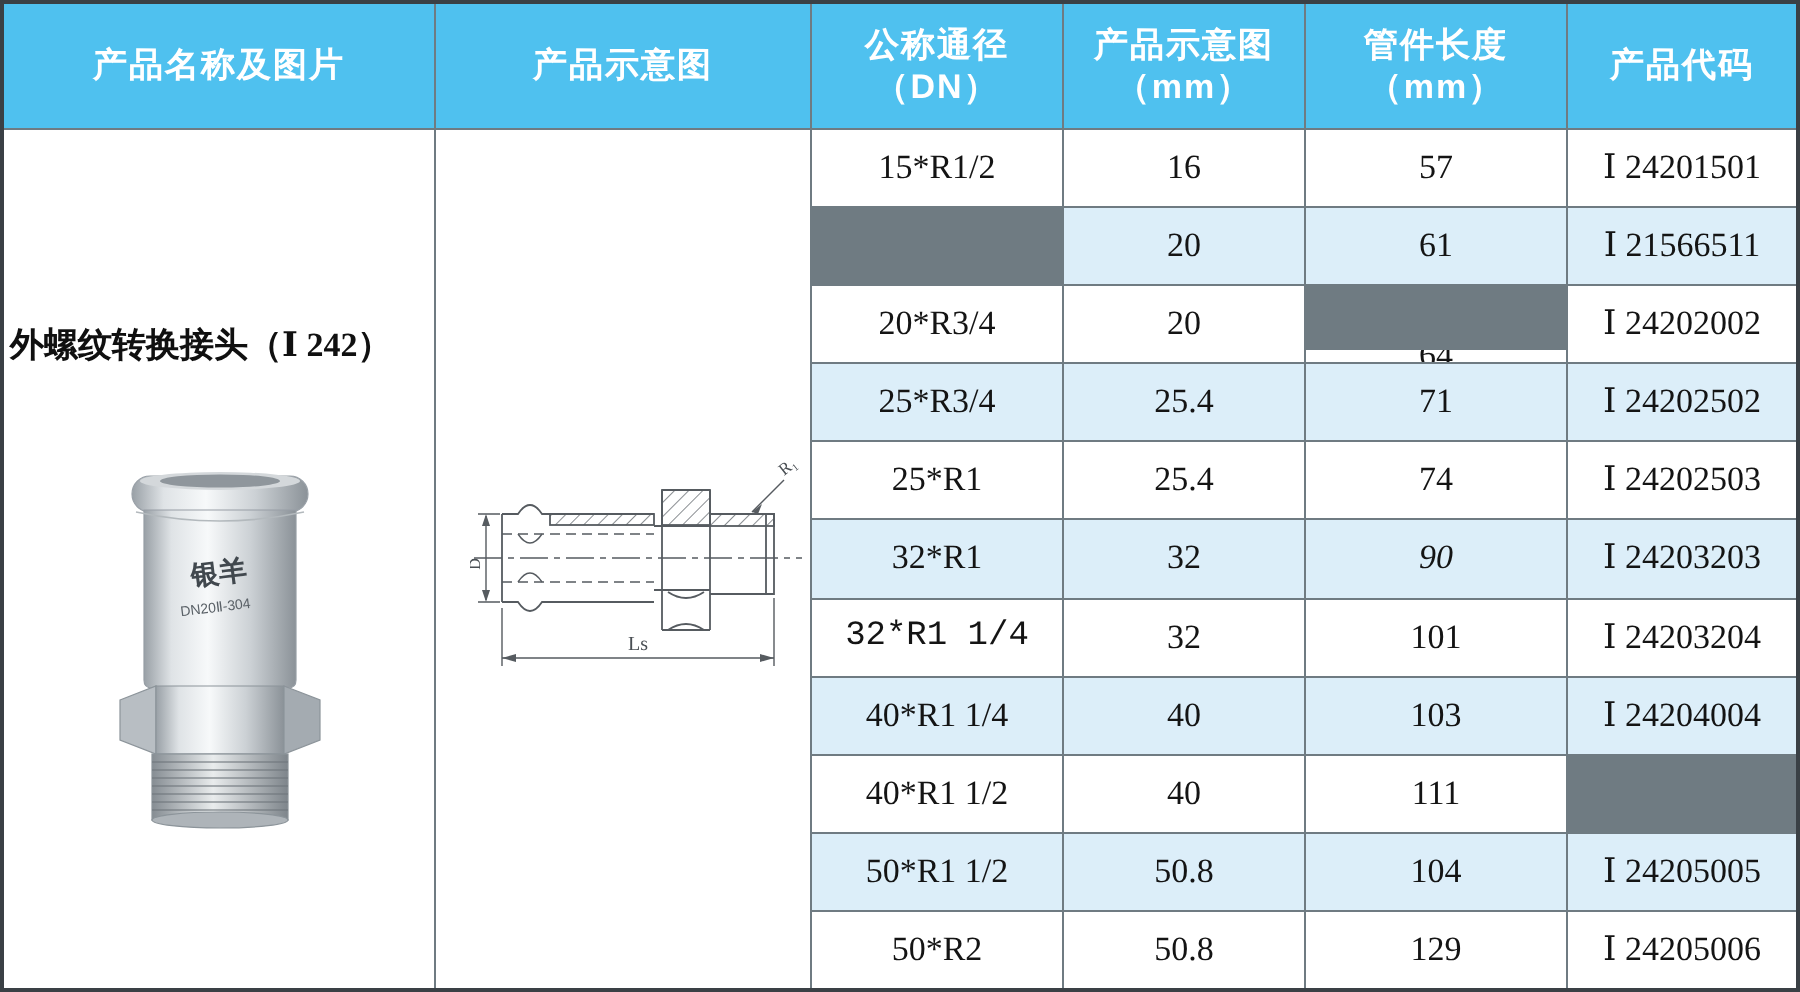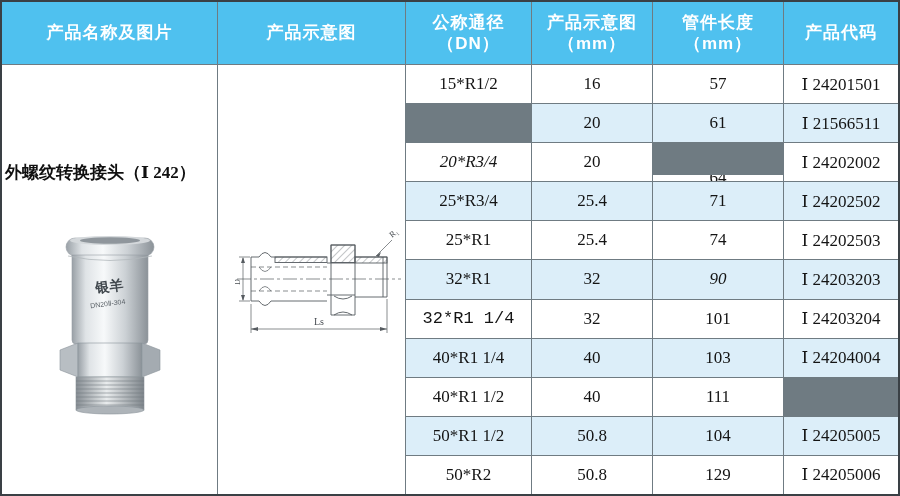--- a/index.html
+++ b/index.html
@@ -148,21 +148,21 @@
       </svg>
     </div>
 
   <div class="cell body" style="grid-area: 2 / 3;">15*R1/2</div>
       <div class="cell body" style="grid-area: 2 / 4;">16</div>
       <div class="cell body" style="grid-area: 2 / 5;">57</div>
       <div class="cell body" style="grid-area: 2 / 6;">Ⅰ 24201501</div>
       <div class="cell body alt" style="grid-area: 3 / 4;">20</div>
       <div class="cell body alt" style="grid-area: 3 / 5;">61</div>
       <div class="cell body alt" style="grid-area: 3 / 6;">Ⅰ 21566511</div>
-      <div class="cell body" style="grid-area: 4 / 3; font-style: italic;">20*R3/4</div>
+      <div class="cell body" style="grid-area: 4 / 3;">20*R3/4</div>
       <div class="cell body" style="grid-area: 4 / 4;">20</div>
       <div class="cell body" style="grid-area: 4 / 5; margin-top: 32px;">64</div>
       <div class="cell body" style="grid-area: 4 / 6;">Ⅰ 24202002</div>
       <div class="cell body alt" style="grid-area: 5 / 3;">25*R3/4</div>
       <div class="cell body alt" style="grid-area: 5 / 4;">25.4</div>
       <div class="cell body alt" style="grid-area: 5 / 5;">71</div>
       <div class="cell body alt" style="grid-area: 5 / 6;">Ⅰ 24202502</div>
       <div class="cell body" style="grid-area: 6 / 3;">25*R1</div>
       <div class="cell body" style="grid-area: 6 / 4;">25.4</div>
       <div class="cell body" style="grid-area: 6 / 5; text-align: center;">74</div>

